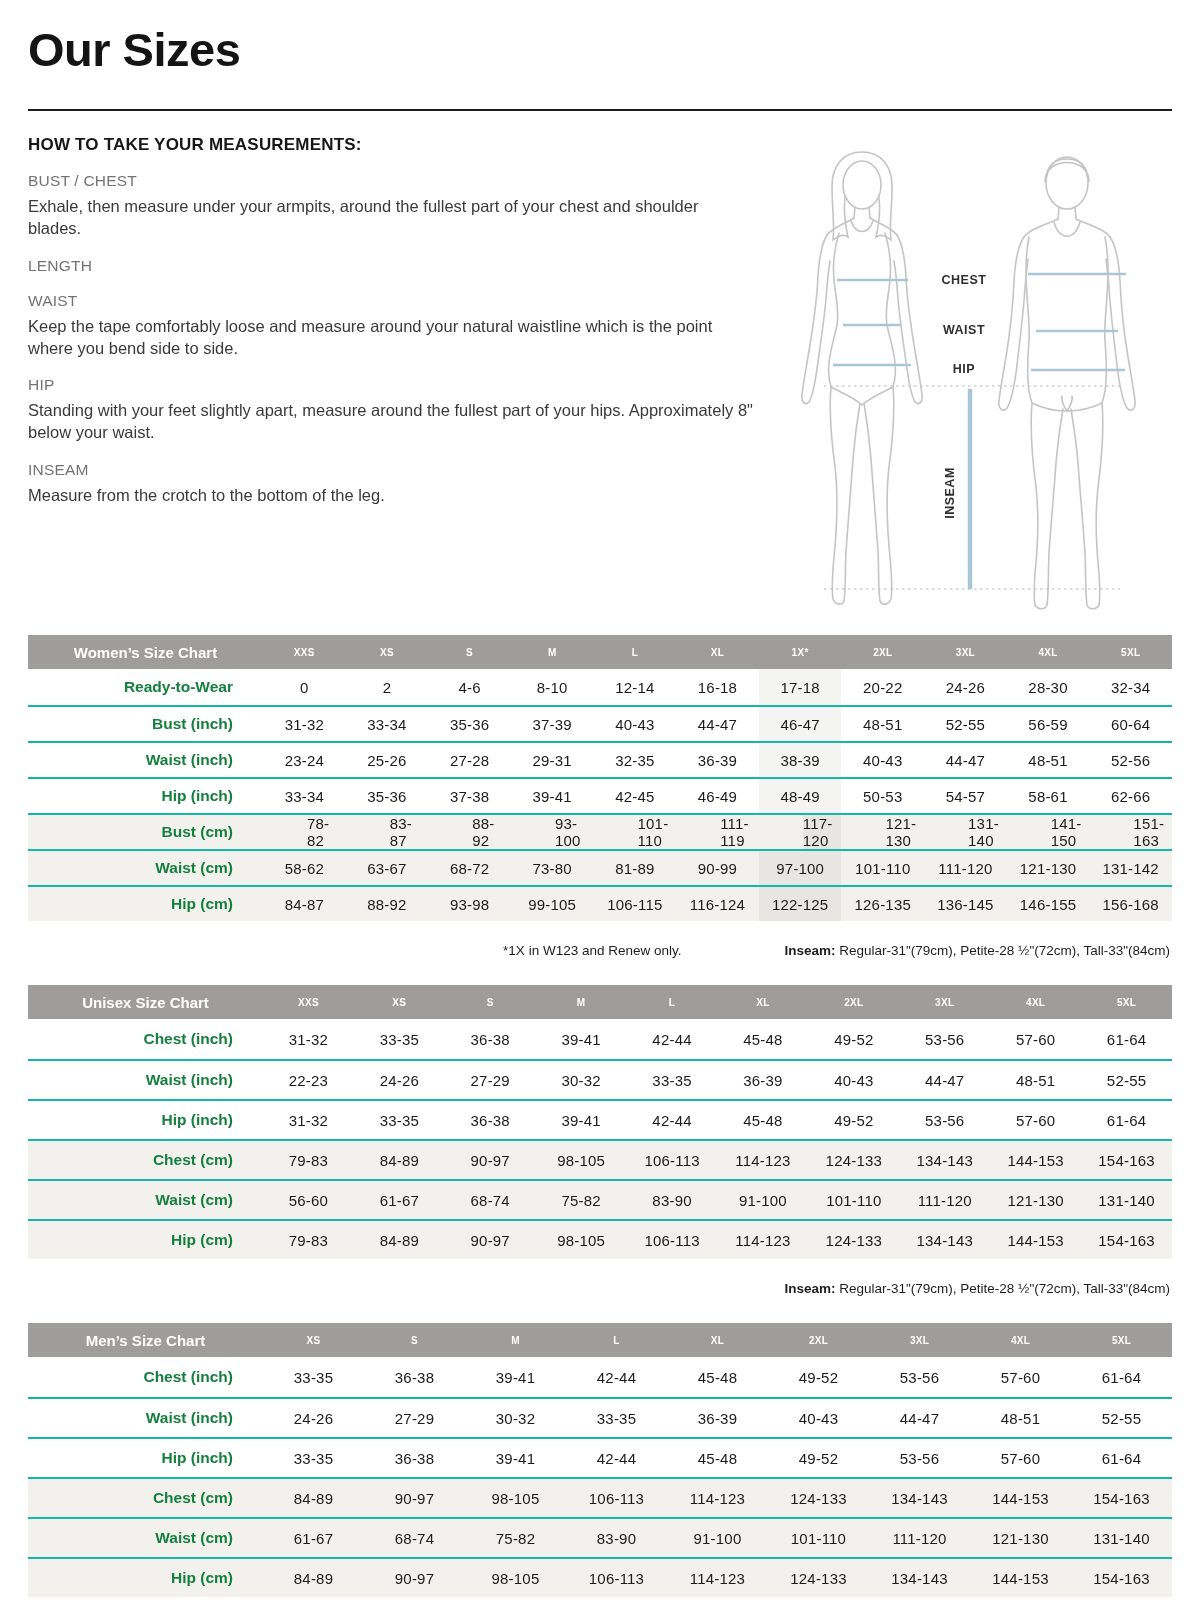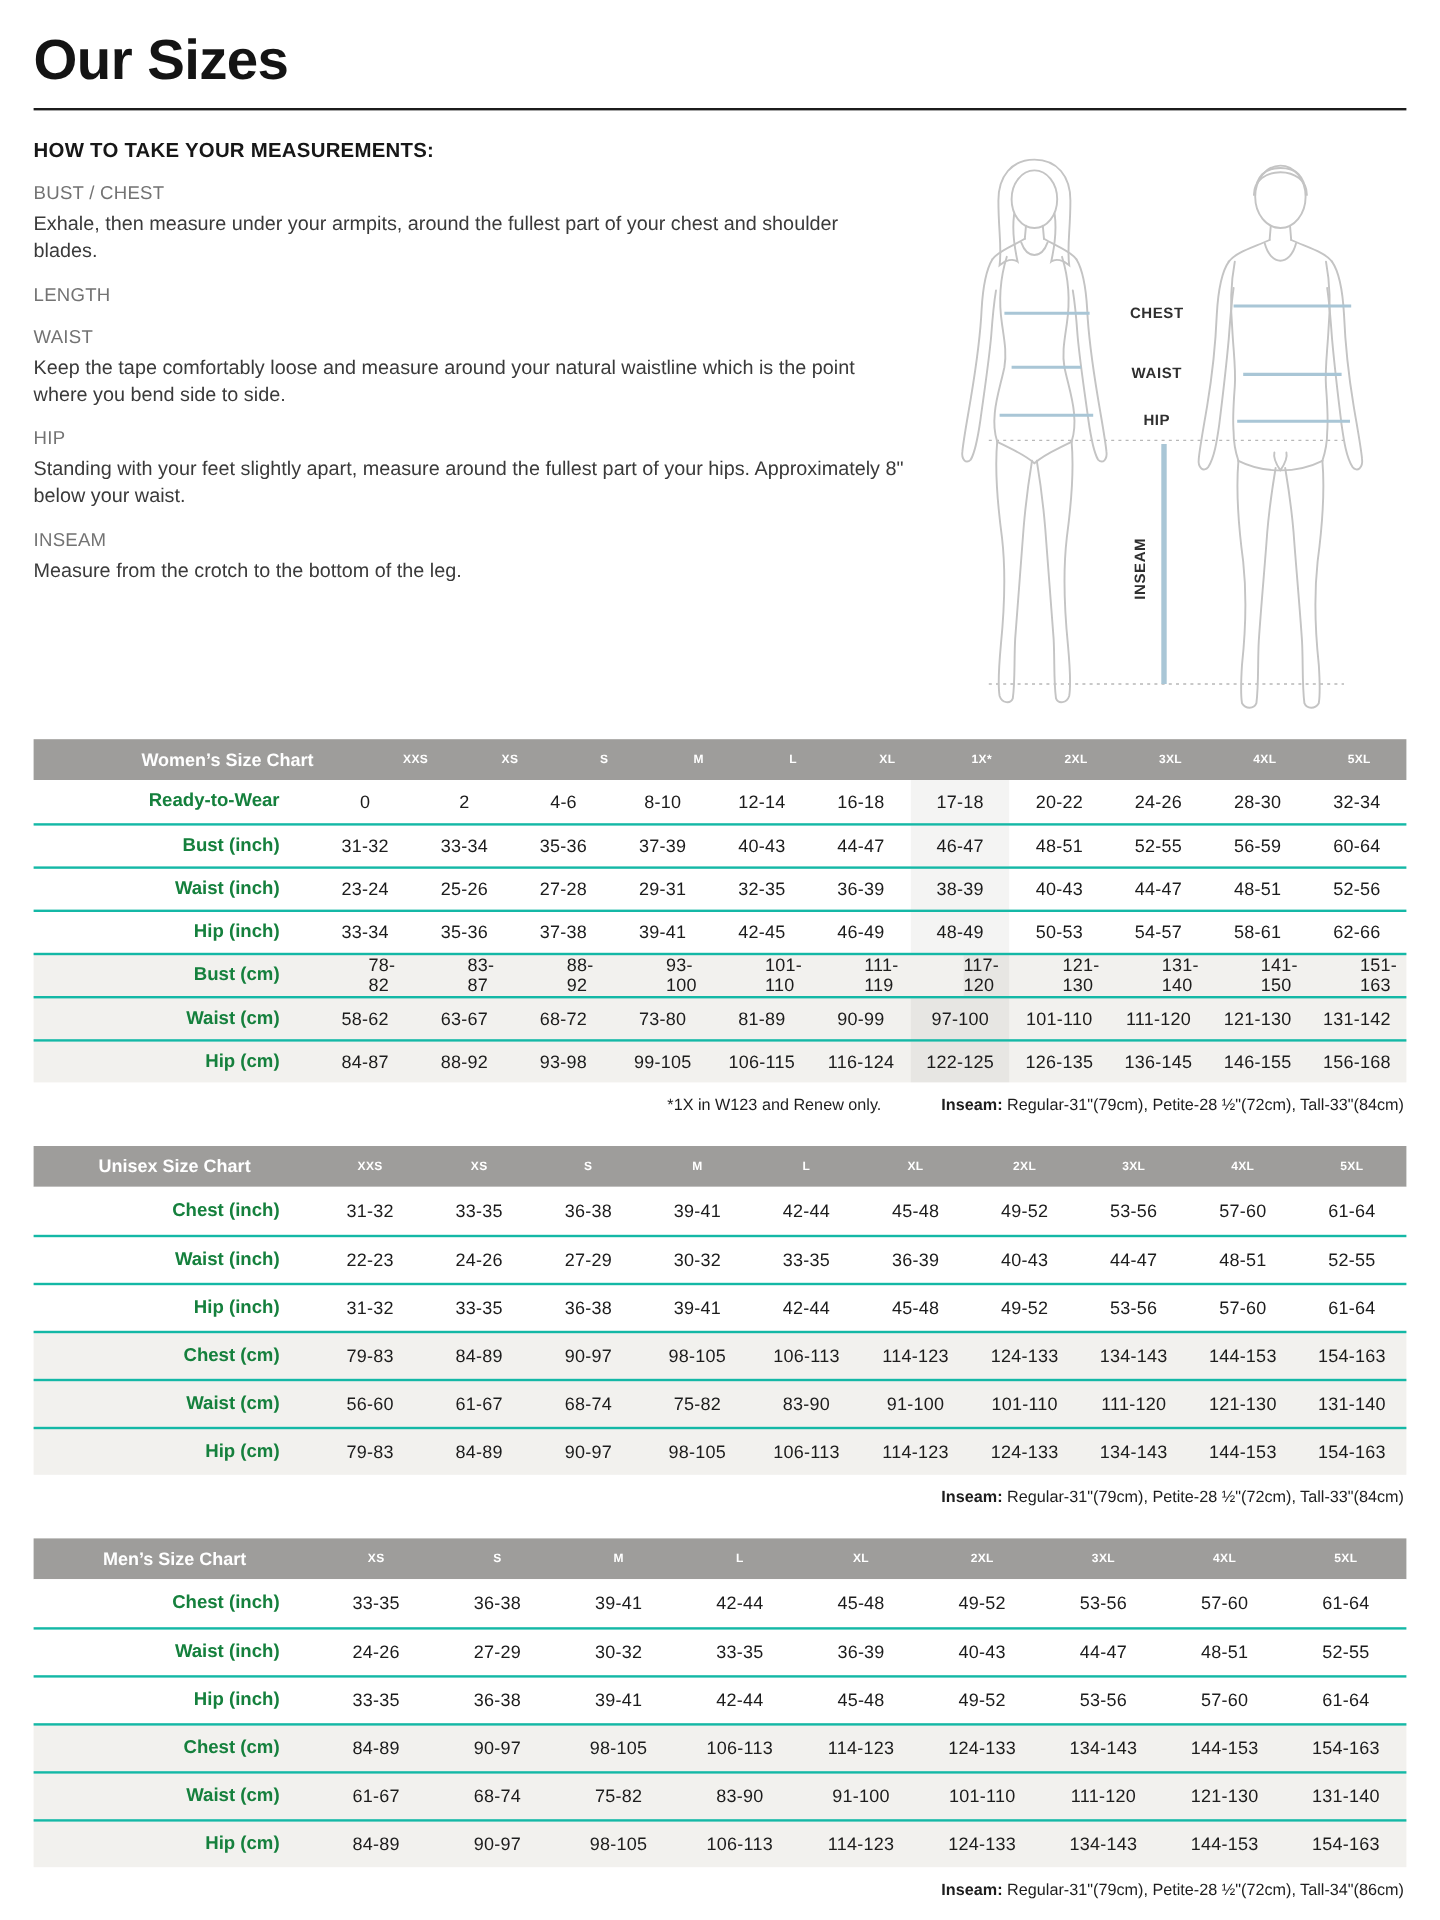--- a/index.html
+++ b/index.html
@@ -5,21 +5,21 @@
   * { margin:0; padding:0; box-sizing:border-box; }
   html,body { background:#ffffff; }
   body {
     width:1200px; min-height:1600px;
     font-family:"Liberation Sans","DejaVu Sans",sans-serif;
     color:#2b2b2b;
     padding:22px 28px 14px 28px;
   }
   .page-title {
     font-size:47px; font-weight:800; letter-spacing:-0.5px; color:#141414;
-    margin-bottom:13px;
+    margin-bottom:32px;
   }
   .title-rule { border:none; border-top:2.5px solid #1c1c1c; margin-bottom:24px; }
 
   .intro-wrap { display:flex; gap:26px; }
   .instructions { width:742px; }
   .howto-heading { font-size:17px; font-weight:800; color:#171717; margin-bottom:6px; letter-spacing:0.2px; }
   .m-section { margin-top:17px; }
   .m-heading { font-size:15.5px; font-weight:400; color:#737373; margin-bottom:5px; letter-spacing:0.2px; }
   .m-body { font-size:16.5px; line-height:1.35; color:#3a3a3a; }
 
@@ -43,22 +43,22 @@
     display:flex; align-items:center; justify-content:center;
     font-size:15px; color:#1c1c1c; letter-spacing:0.2px;
   }
   .row-label {
     display:flex; align-items:center; justify-content:flex-end;
     padding-right:30px; font-weight:800; font-size:15.5px; color:#15803d;
   }
   .col-hl { background:rgba(96,88,72,0.065); }
 
   .tfoot {
-    display:flex; justify-content:flex-end; align-items:baseline; gap:50px;
-    font-size:13.5px; color:#1d1d1d; margin:11px 2px 27px 0;
+    display:flex; justify-content:flex-end; align-items:baseline; gap:103px;
+    font-size:13.5px; color:#1d1d1d; margin:22px 2px 27px 0;
   }
   .tfoot .note-right b { font-weight:800; }
 </style>
 </head>
 <body>
 
 <h1 class="page-title">Our Sizes</h1>
 <hr class="title-rule">
 
 <div class="intro-wrap">
@@ -140,21 +140,21 @@
         <text x="182" y="197" text-anchor="middle">WAIST</text>
         <text x="182" y="236" text-anchor="middle">HIP</text>
         <text x="172" y="356" text-anchor="middle" transform="rotate(-90 172 356)">INSEAM</text>
       </g>
     </svg>
   </div>
 </div>
 
 <div class="tables-wrap">
     <div class="size-table rows-sm">
-      <div class="thead" style="grid-template-columns: 235px repeat(11, 1fr); padding-left: 44px;">
+      <div class="thead" style="grid-template-columns: 235px repeat(11, 1fr);">
         <div class="t-title">Women’s Size Chart</div>
         <div class="t-col">XXS</div>
         <div class="t-col">XS</div>
         <div class="t-col">S</div>
         <div class="t-col">M</div>
         <div class="t-col">L</div>
         <div class="t-col">XL</div>
         <div class="t-col">1X*</div>
         <div class="t-col">2XL</div>
         <div class="t-col">3XL</div>

